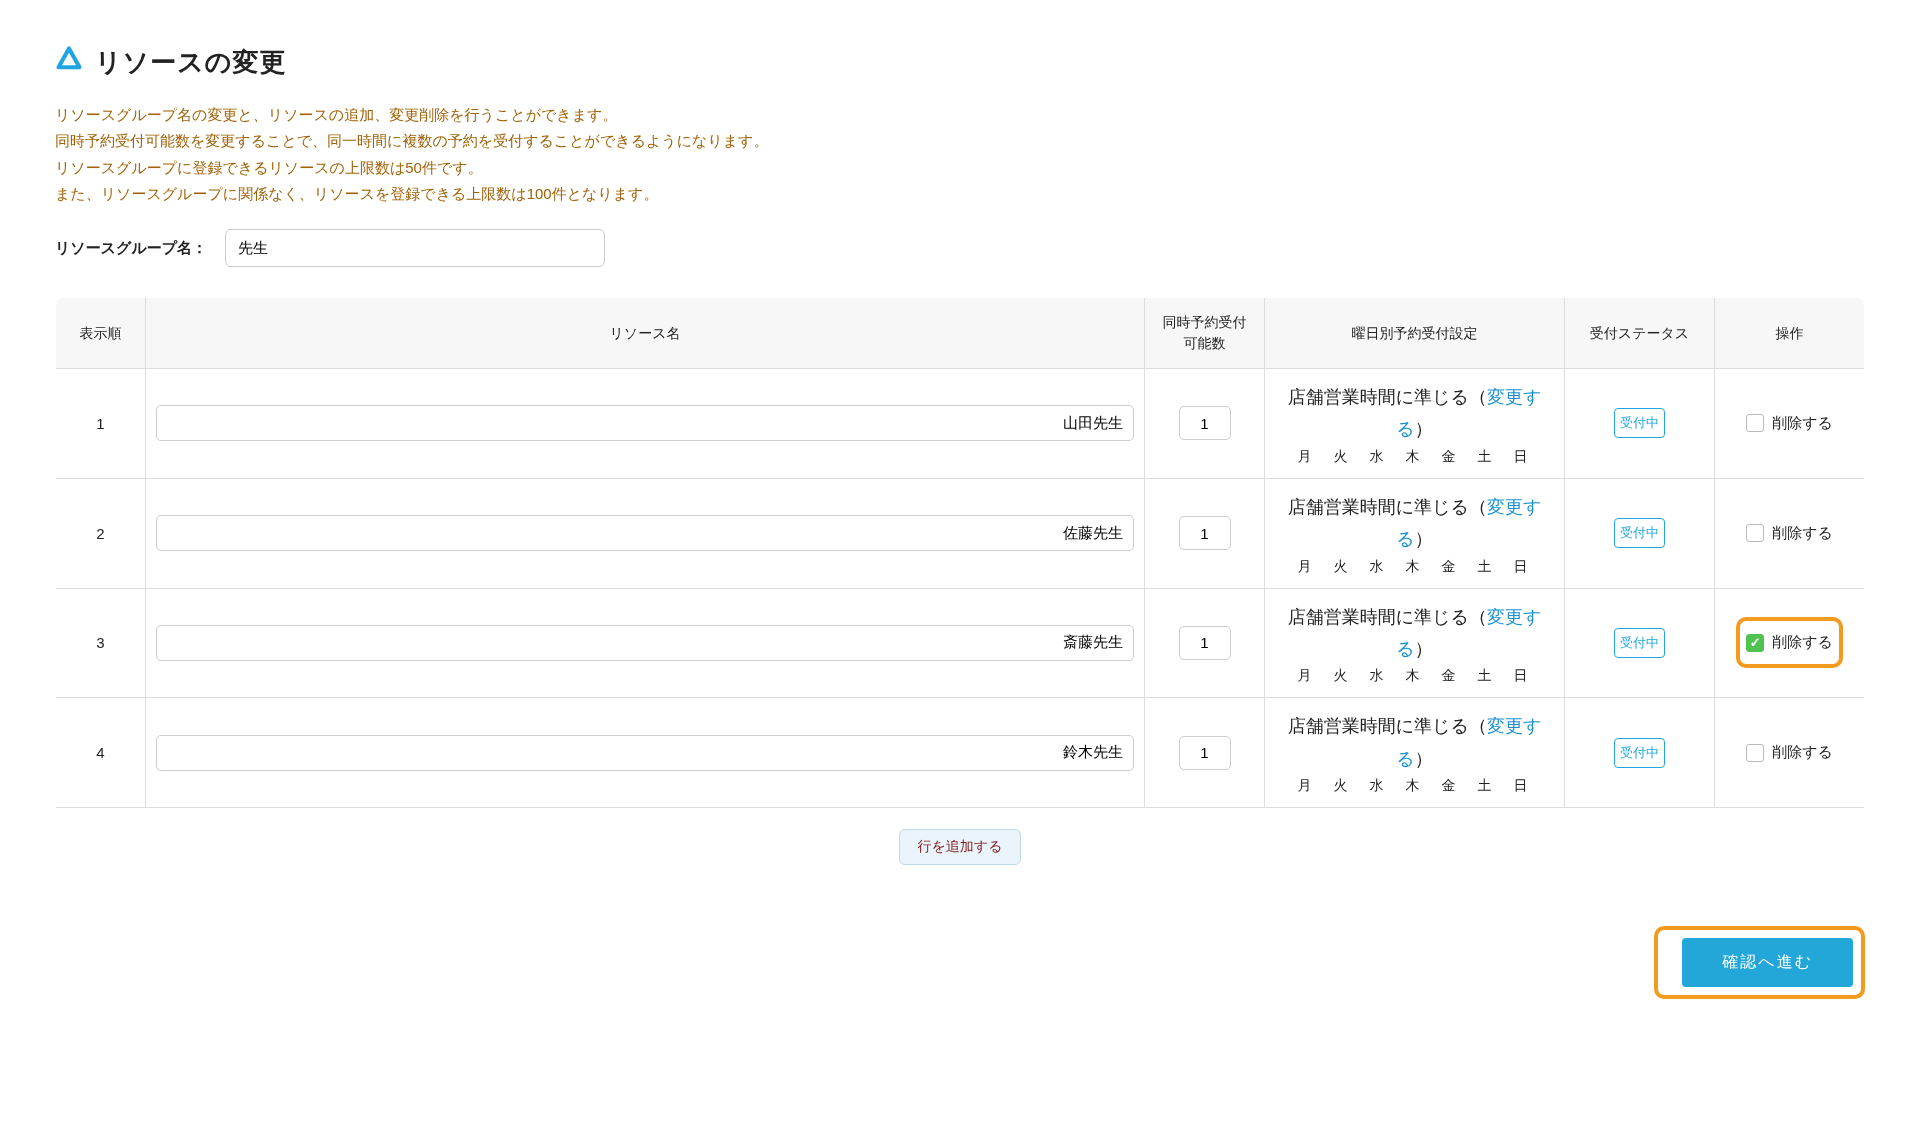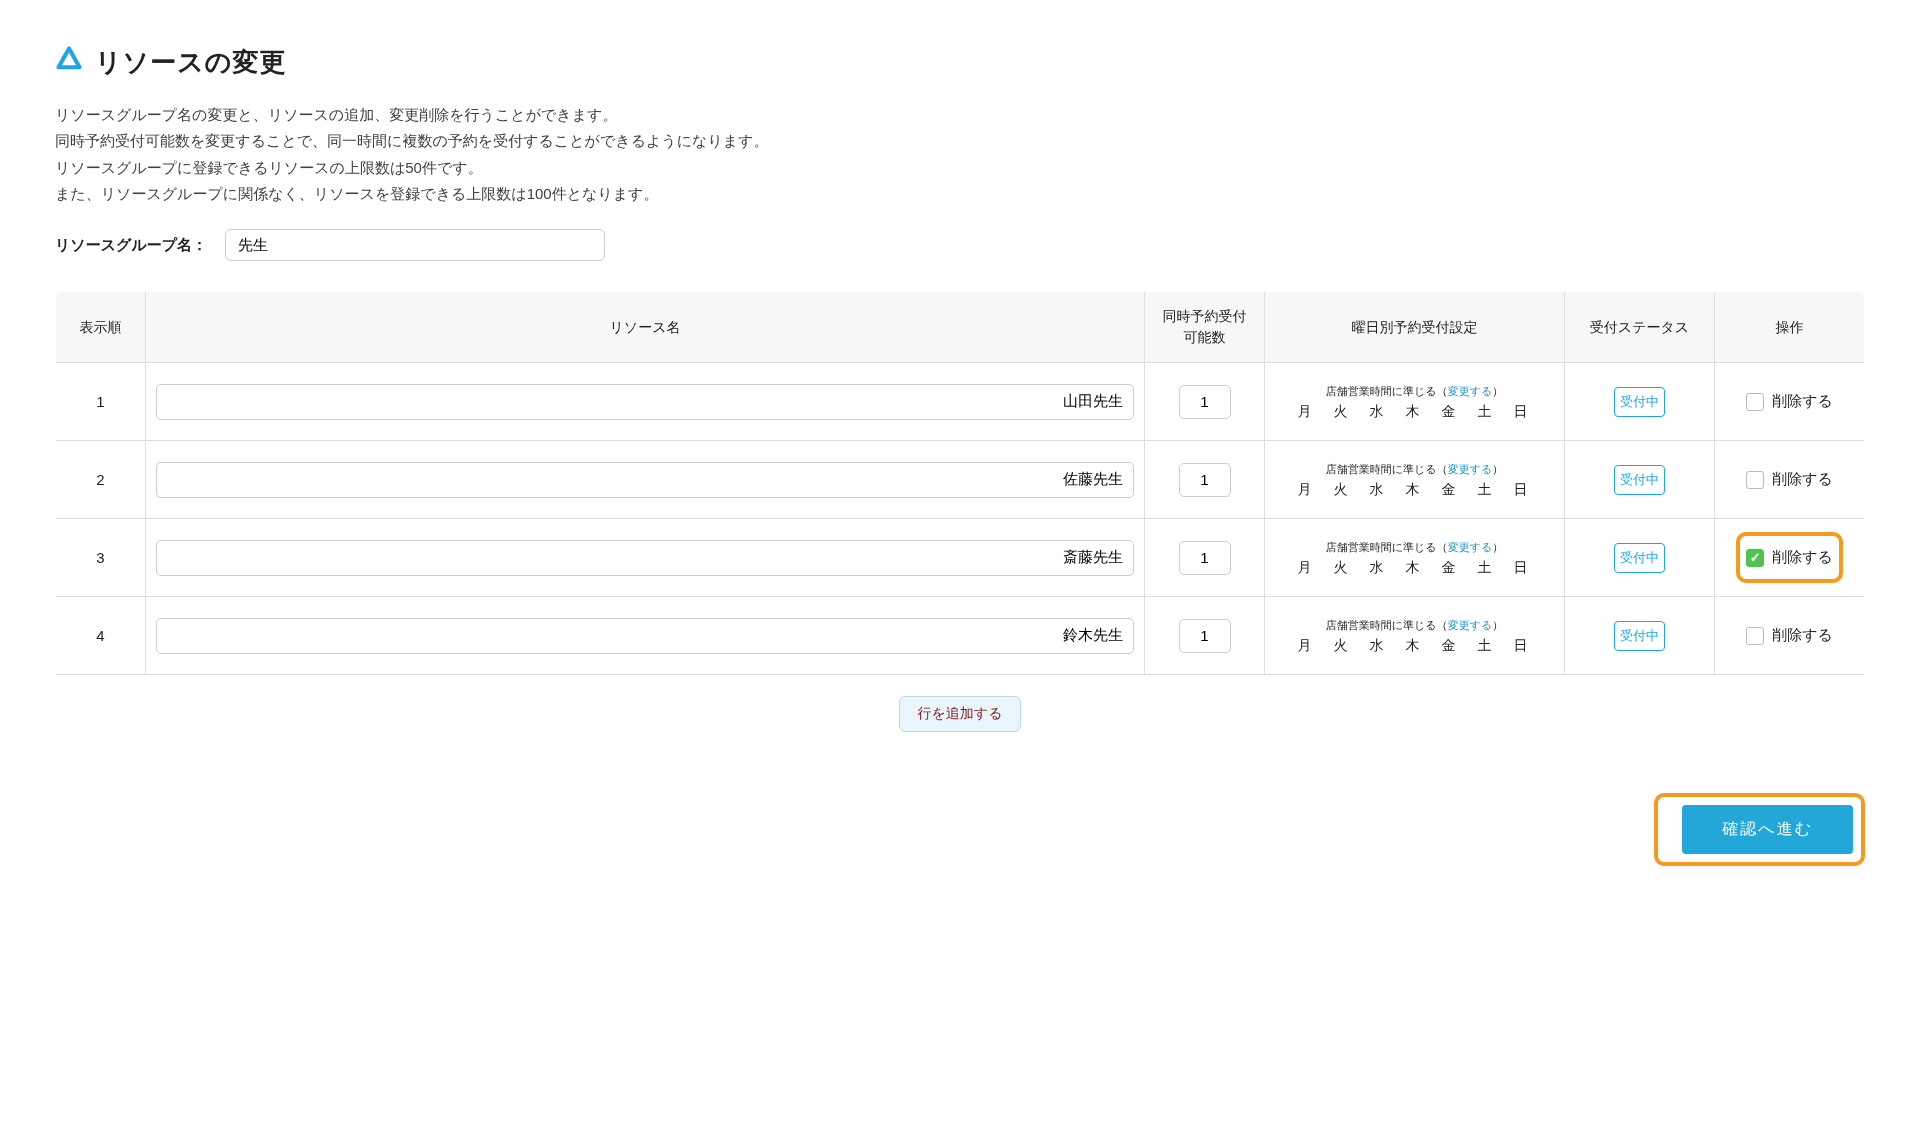--- a/index.html
+++ b/index.html
@@ -18,33 +18,33 @@
     }
     .triangle-icon svg { display: block; }
     .page-title {
       font-size: 26px;
       font-weight: 700;
       letter-spacing: 1px;
     }
     .desc {
       line-height: 1.75;
       font-size: 15px;
-      color: #404040;
+      color: #a16207;
       margin-bottom: 22px;
     }
     .group-name-row {
       display: flex;
       align-items: center;
       gap: 18px;
       margin-bottom: 30px;
     }
     .group-name-label { font-weight: 700; font-size: 15px; }
     .group-name-input {
       width: 380px;
-      height: 32px;
+      height: 38px;
       border: 1px solid #ccc;
       border-radius: 6px;
       padding: 0 12px;
       font-size: 15px;
     }
     table.resource-table {
       width: 100%;
       border-collapse: collapse;
       border: 1px solid #ddd;
       border-radius: 8px;
@@ -82,21 +82,21 @@
       text-align: right;
     }
     .capacity-input {
       width: 52px;
       height: 34px;
       border: 1px solid #ccc;
       border-radius: 5px;
       text-align: center;
       font-size: 15px;
     }
-    .schedule-text { font-size: 11px; line-height: 1.8; }
+    .schedule-text { font-size: 18px; line-height: 1.8; }
     .schedule-text .link { color: #1991d2; cursor: pointer; }
     .days { letter-spacing: 4px; font-size: 14px; margin-top: 2px; }
     .status-badge {
       display: inline-block;
       border: 1px solid #1fa6e0;
       color: #1fa6e0;
       border-radius: 4px;
       padding: 5px 5px;
       font-size: 13px;
       background: #fff;

